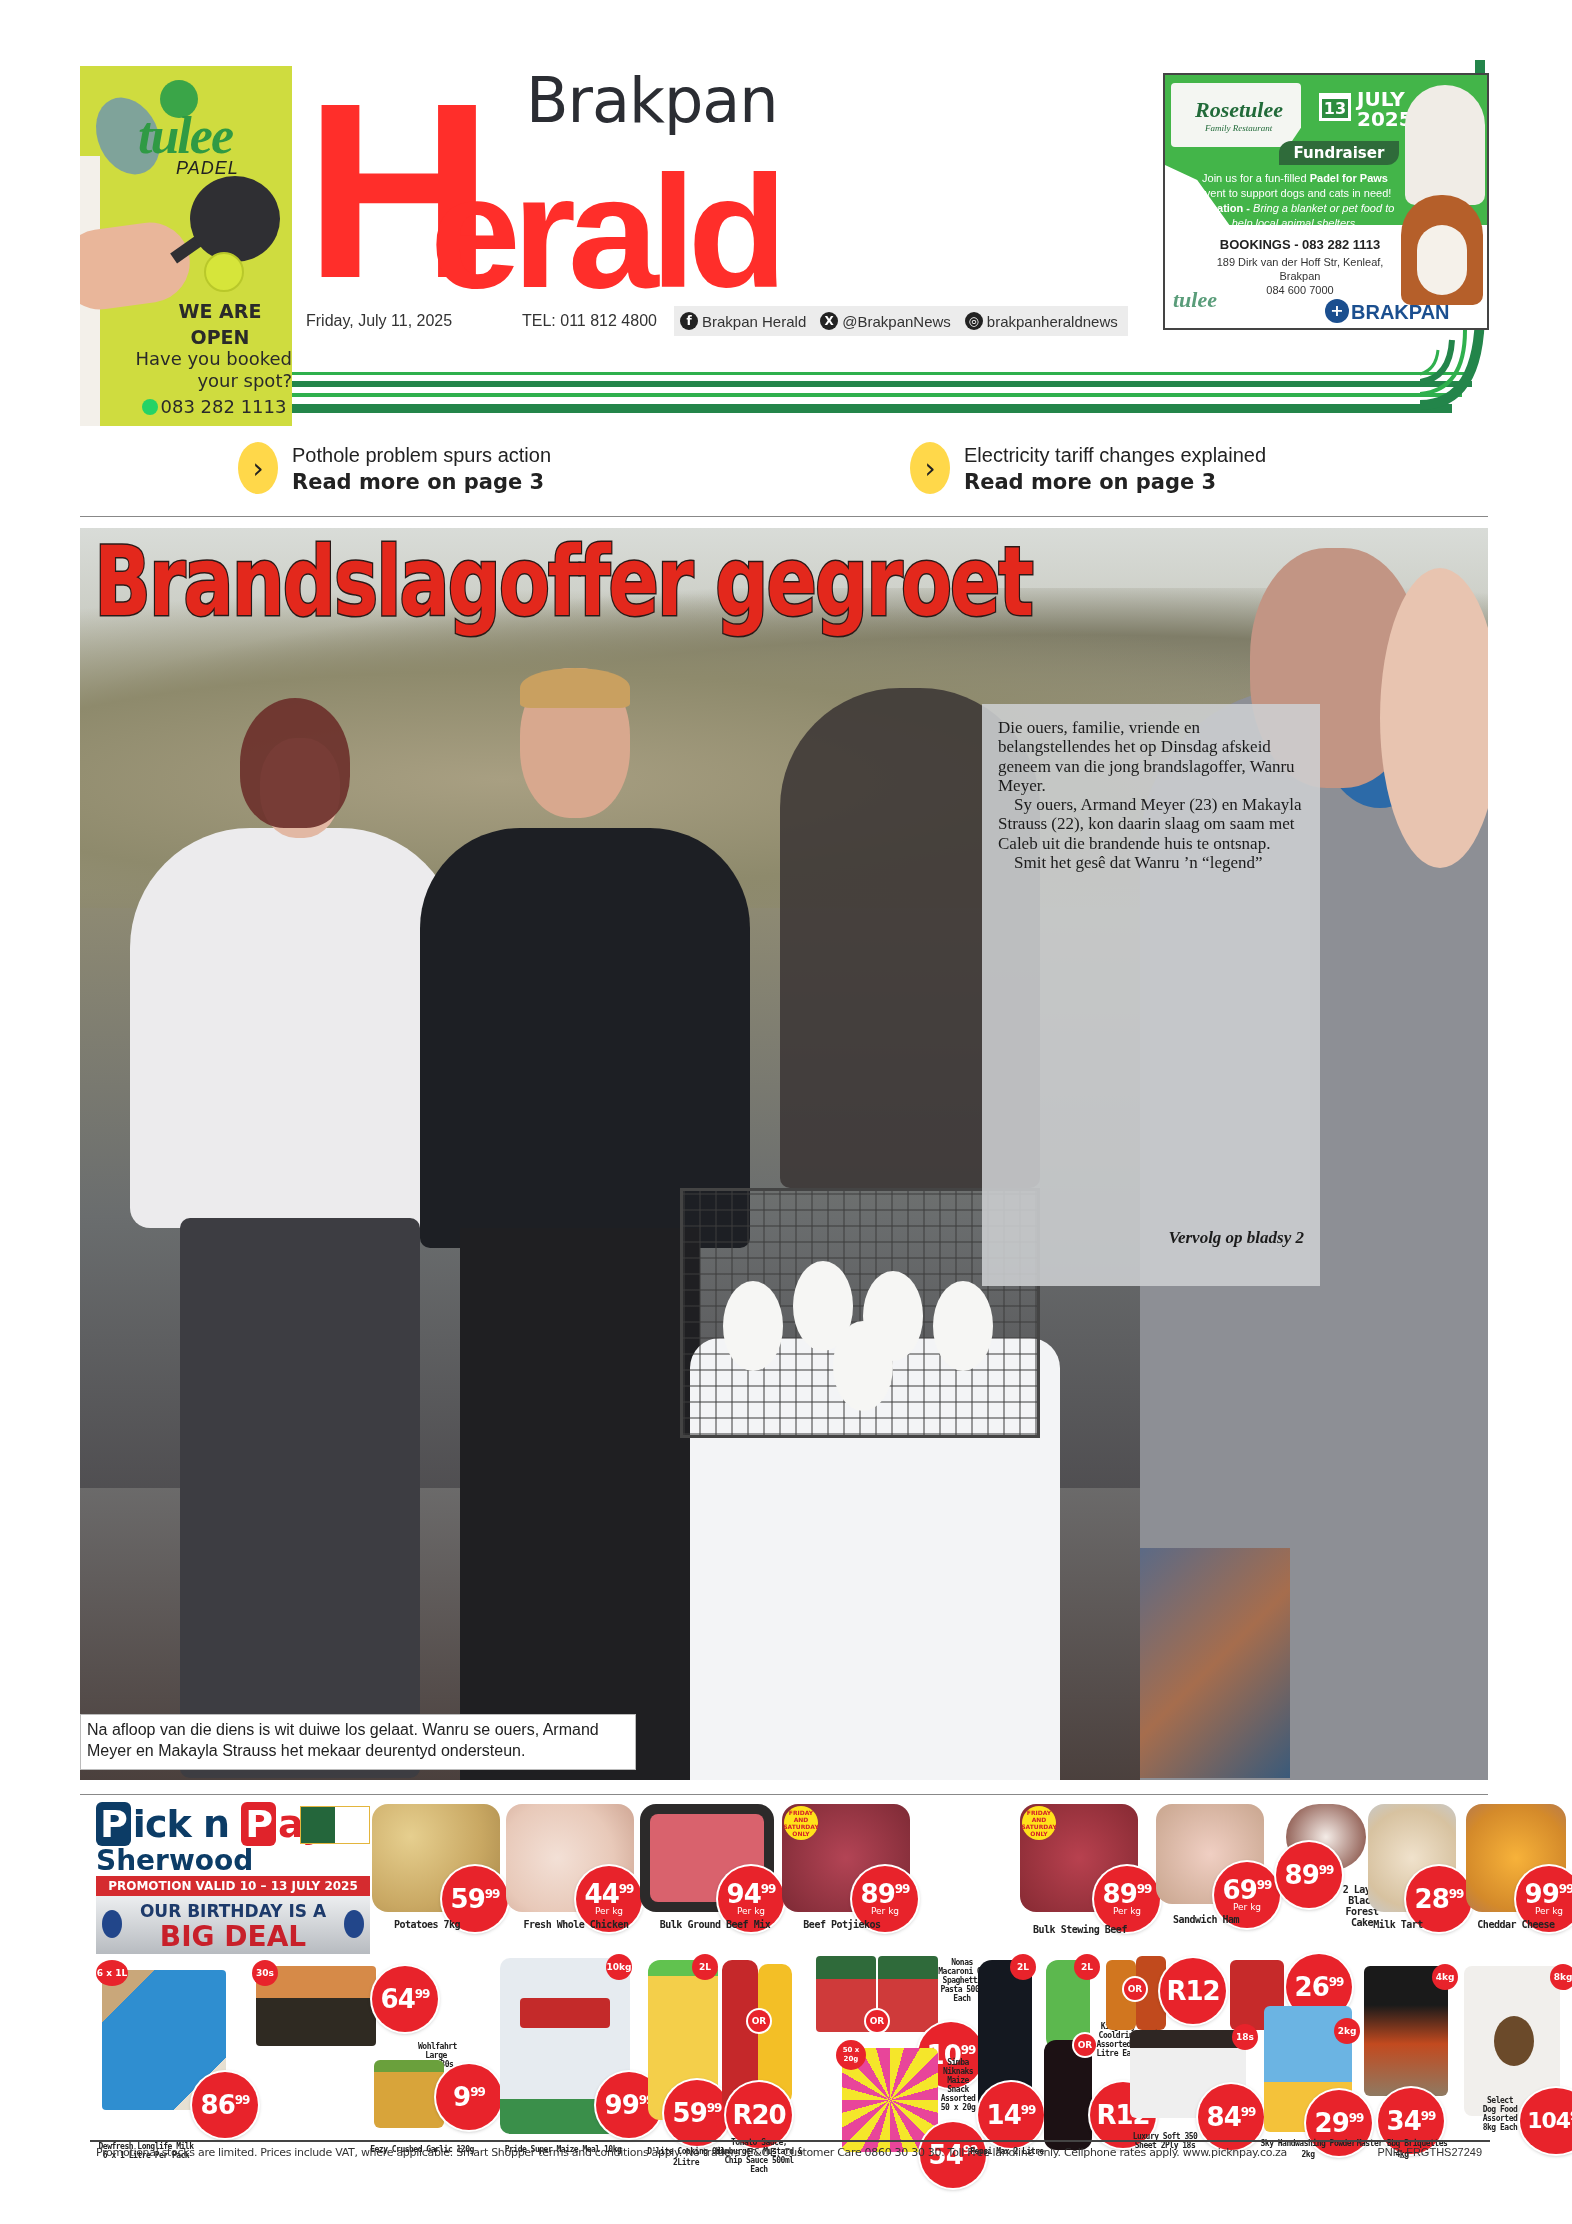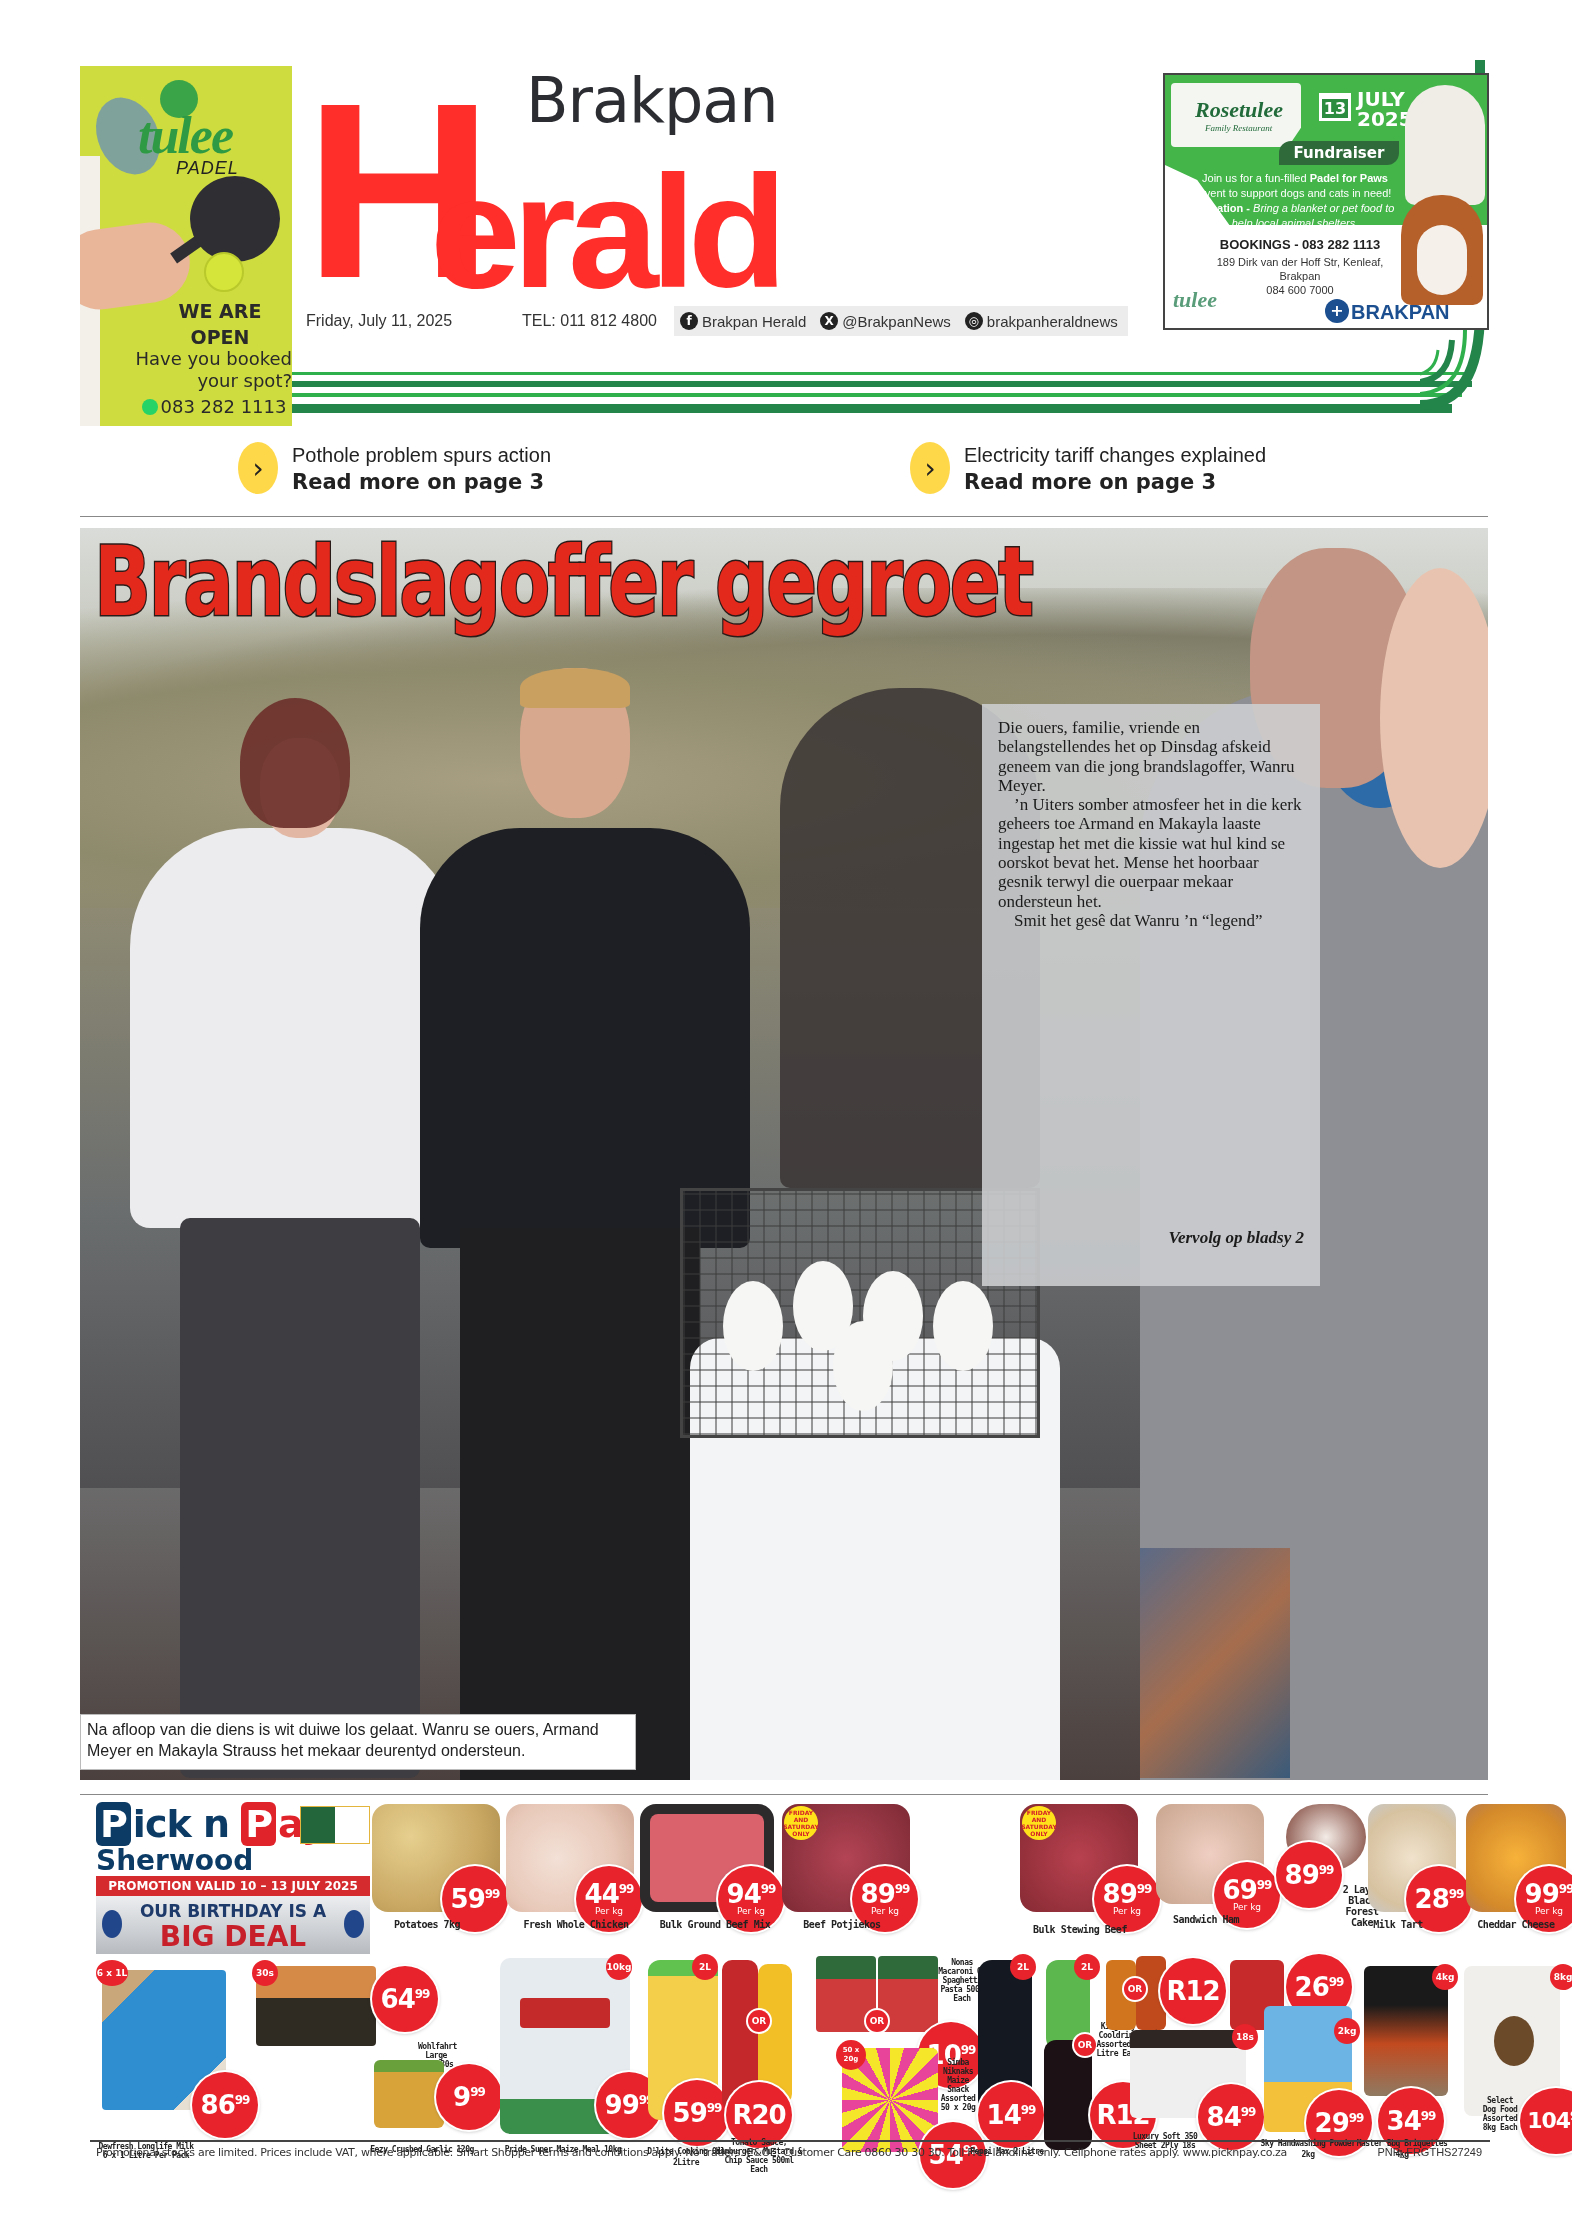--- a/index.html
+++ b/index.html
@@ -252,21 +252,21 @@
     <div class="dove" style="left:180px;top:80px"></div>
     <div class="dove" style="left:250px;top:90px"></div>
     <div class="dove" style="left:150px;top:130px"></div>
   </div>
 </div>
 
 <div id="headline" class="abs">Brandslagoffer gegroet</div>
 
 <div id="story" class="abs">
   <p>Die ouers, familie, vriende en belangstellendes het op Dinsdag afskeid geneem van die jong brandslagoffer, Wanru Meyer.</p>
-  <p>’n Uiters somber atmosfeer het in die kerk geheers toe Armand en Makayla laaste ingestap het met die kissie wat hul kind se oorskot bevat het. Mense het hoorbaar gesnik terwyl die ouerpaar mekaar ondersteun het.</p>
+  <p>Sy ouers, Armand Meyer (23) en Makayla Strauss (22), kon daarin slaag om saam met Caleb uit die brandende huis te ontsnap.</p>
   <p>Smit het gesê dat Wanru ’n “legend”</p>
   <div class="cont">Vervolg op bladsy 2</div>
 </div>
 
 <div id="caption" class="abs">Na afloop van die diens is wit duiwe los gelaat. Wanru se ouers, Armand Meyer en Makayla Strauss het mekaar deurentyd ondersteun.</div>
 <div id="rule-mid" class="abs"></div>
 
 <div id="pnp" class="abs">
   <div id="pnp-logo"><span class="b">P</span><span>ick n </span><span class="r">P</span><span style="color:#e0232b">ay</span></div>
   <div id="pnp-partner"></div>

